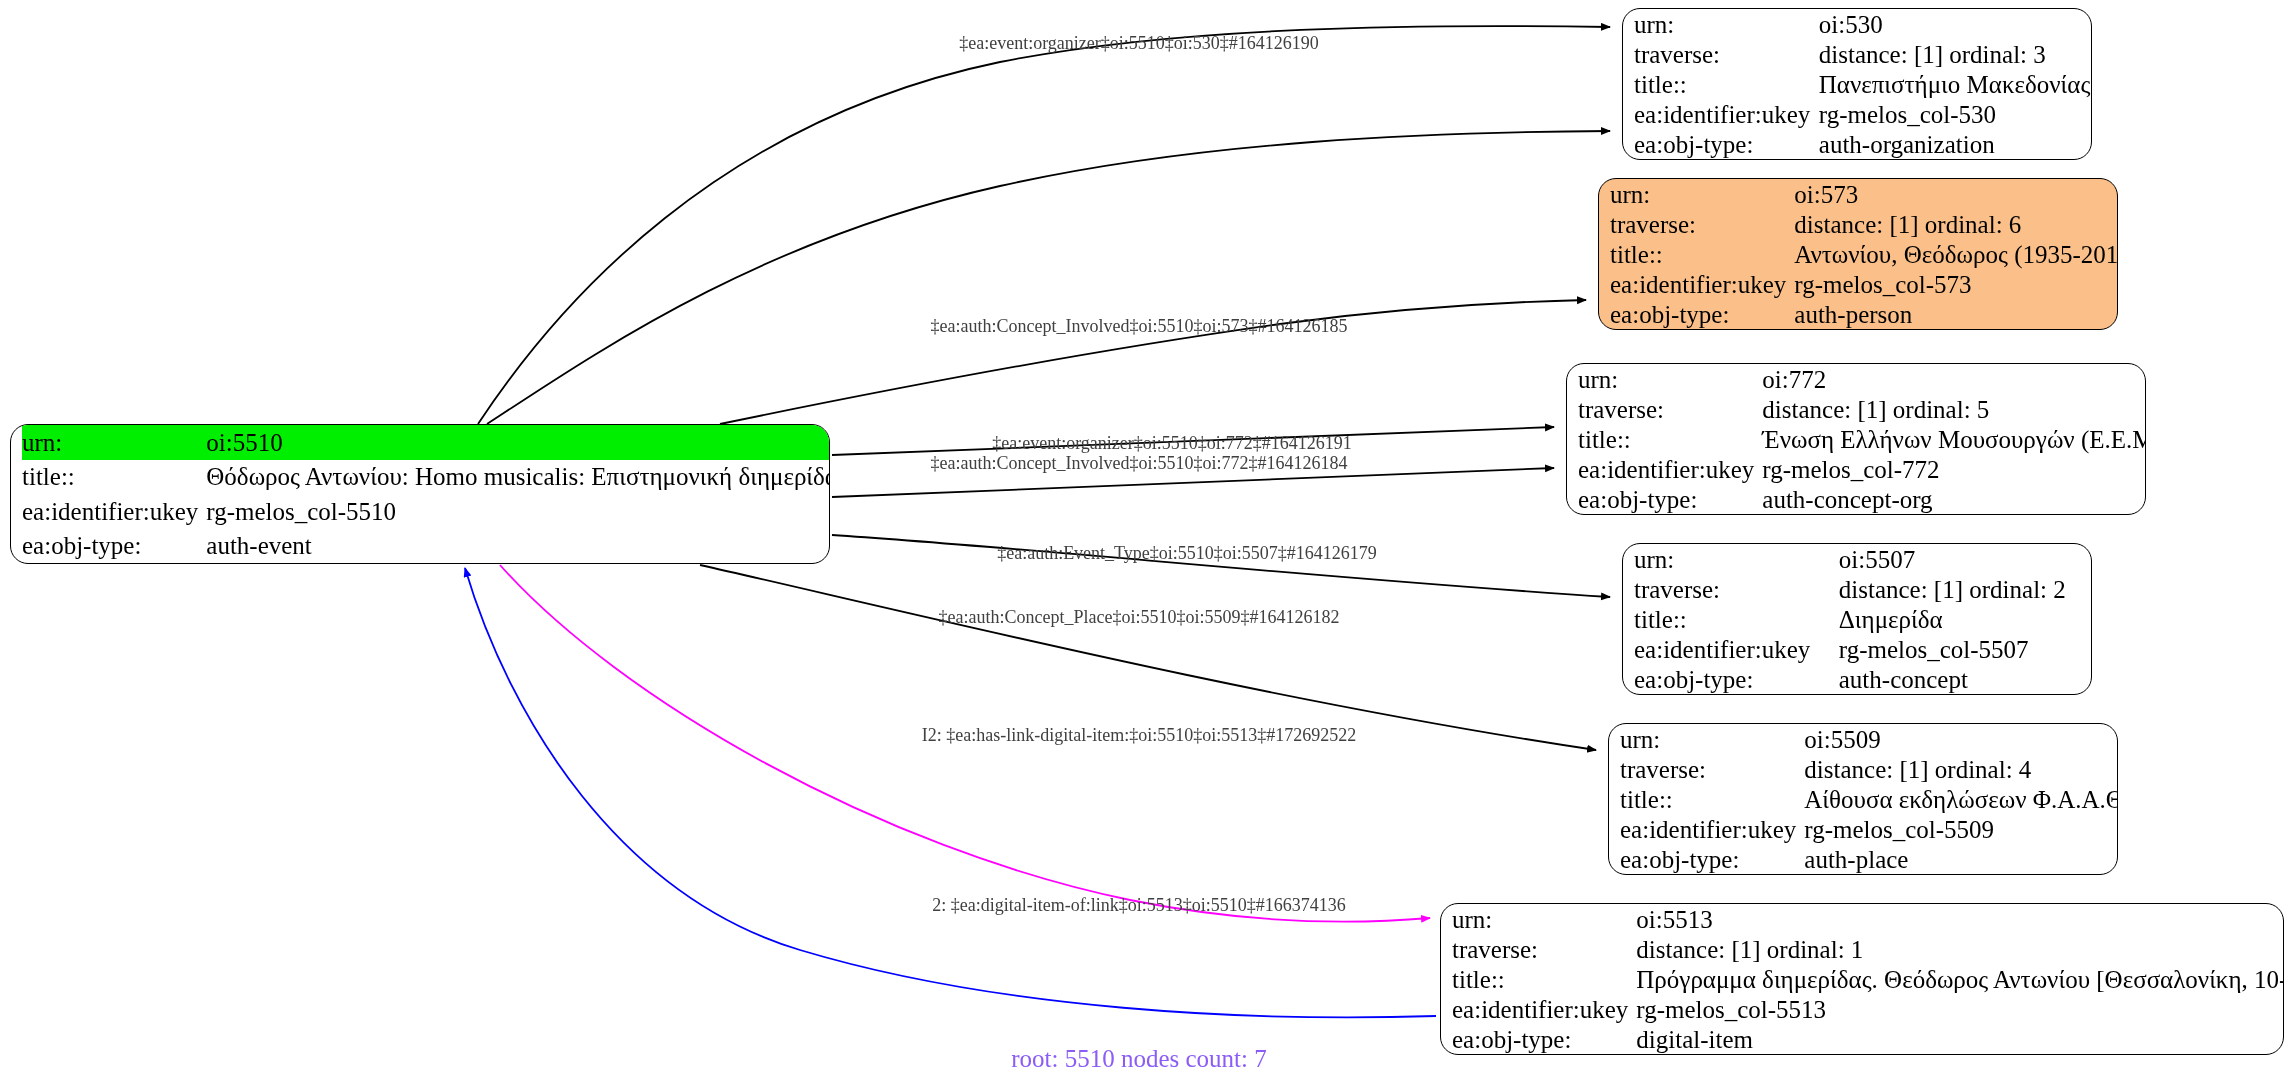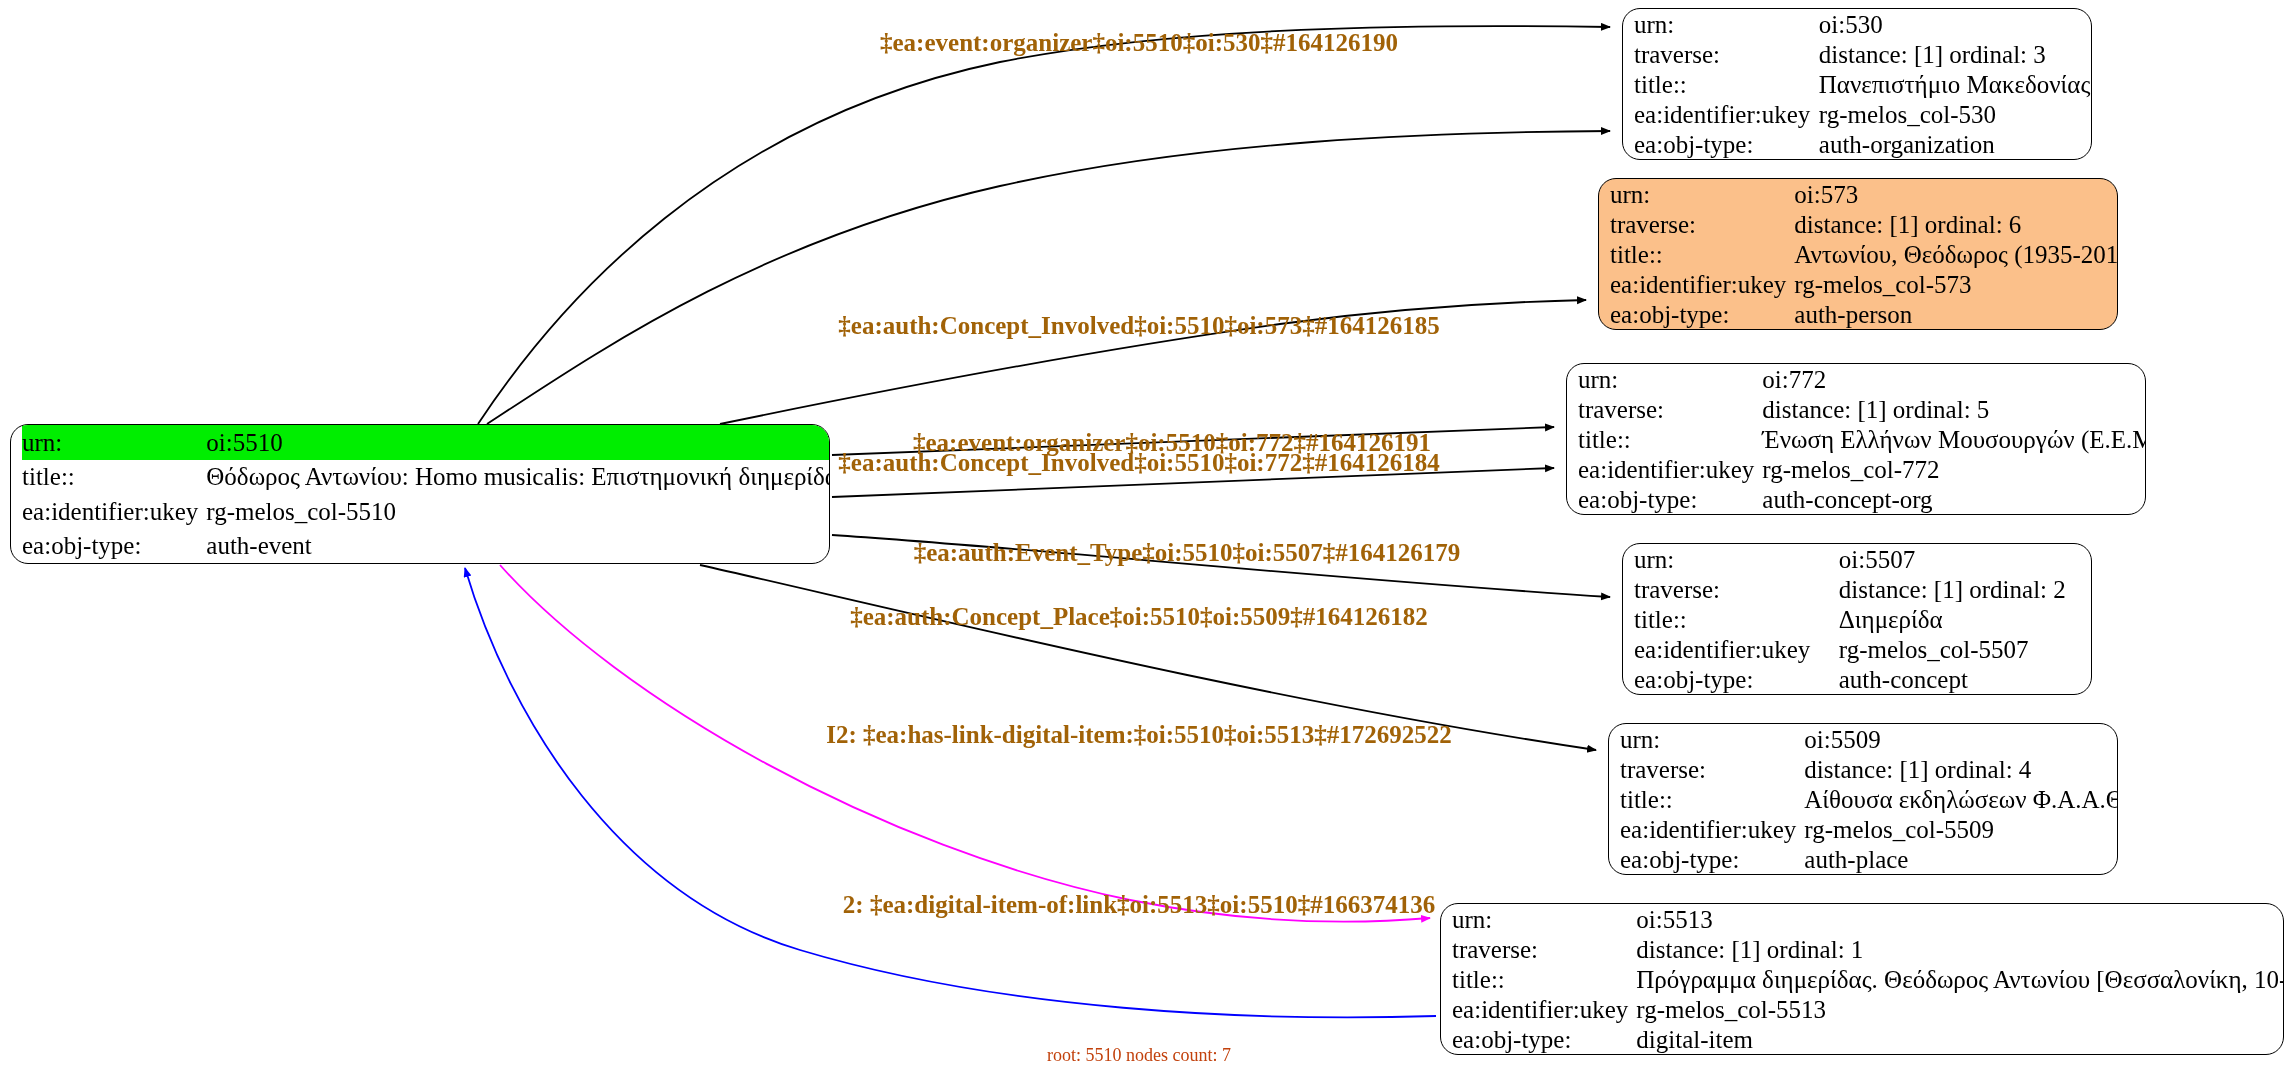--- a/index.html
+++ b/index.html
@@ -55,31 +55,30 @@
     padding-right: 8px;
   }
   .row.hl .cell-k, .row.hl .cell-v {
     background: #00ee00;
   }
   .node.orange {
     background: #fbc08a;
   }
   .edge-label {
     position: absolute;
-    font-size: 25px;
+    font-size: 18px;
     line-height: 28px;
-    color: #a16207;
+    color: #404040;
     white-space: nowrap;
     transform: translate(-50%, -50%);
-    font-weight: bold;
   }
   .caption {
     position: absolute;
-    font-size: 18px;
-    color: #c2410c;
+    font-size: 25px;
+    color: #8b5cf6;
     white-space: nowrap;
     transform: translateX(-50%);
   }
 </style>
 </head>
 <body>
 
 <div id="canvas">
 
   <svg id="edge-layer" viewBox="0 0 2284 1089" width="2284" height="1089">

